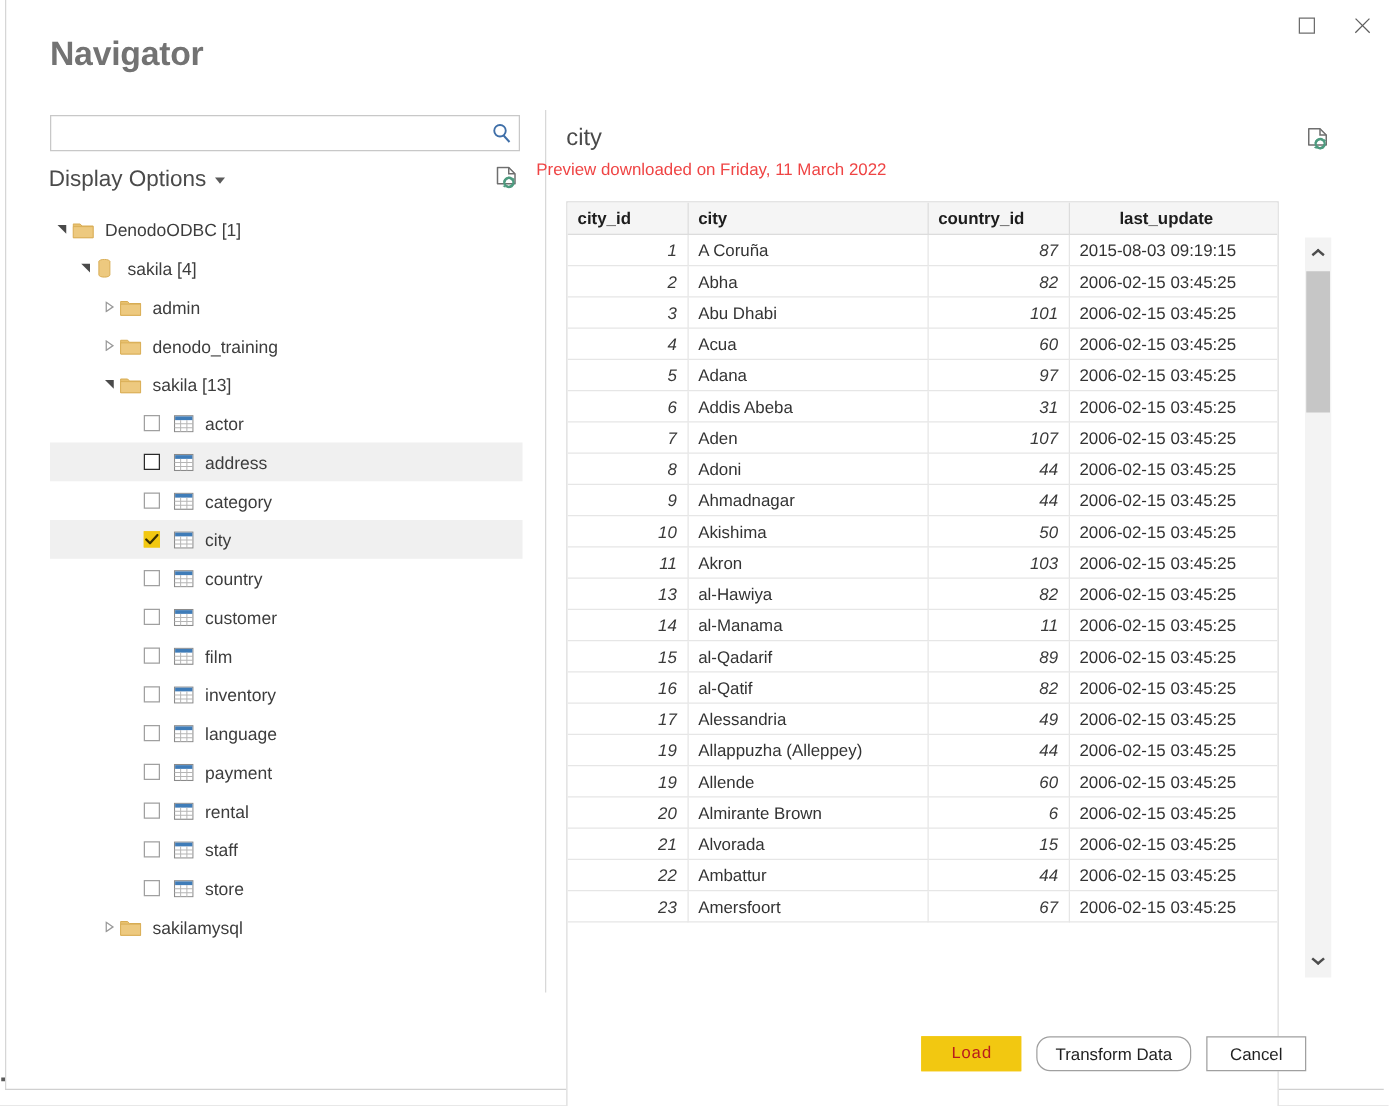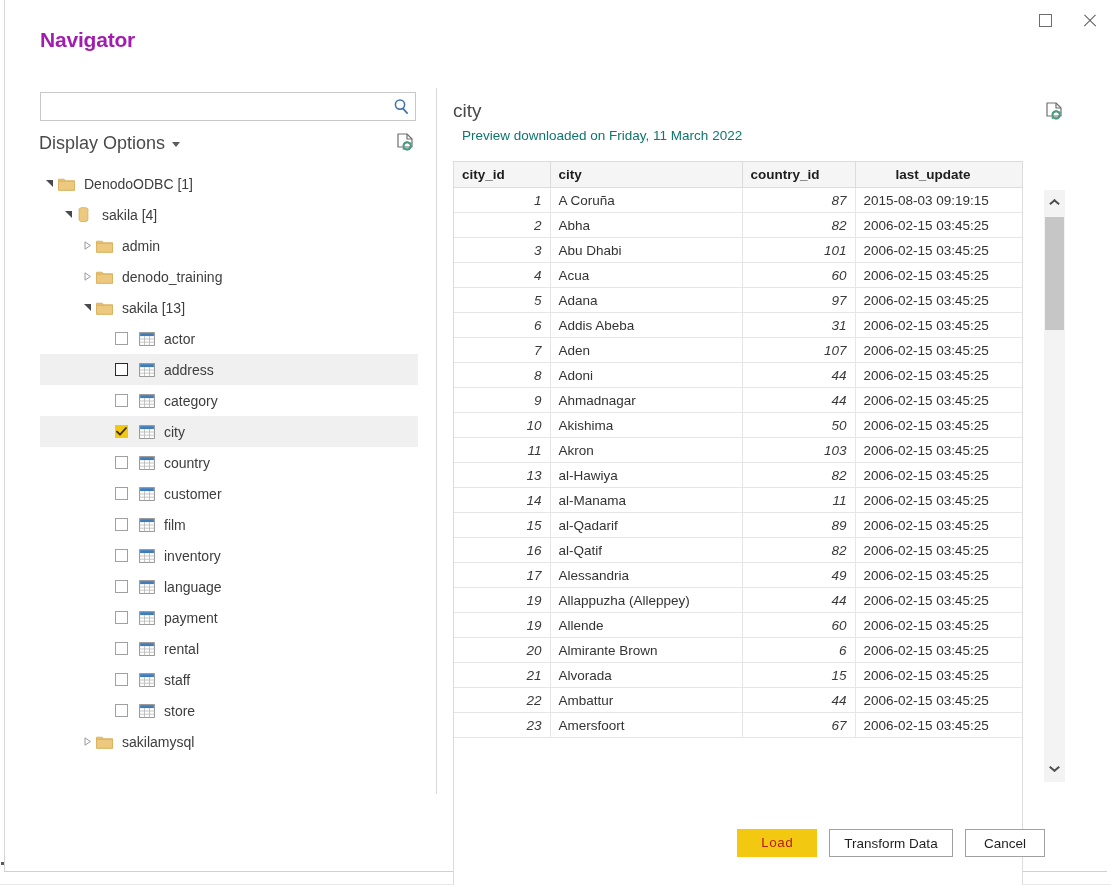--- a/index.html
+++ b/index.html
@@ -49,21 +49,21 @@
   .close-x { position: relative; width: 15px; height: 15px; }
   .close-x::before, .close-x::after {
     content: ""; position: absolute; left: 0; top: 7px;
     width: 16px; height: 1.3px; background: #5e5e5e;
   }
   .close-x::before { transform: rotate(45deg); }
   .close-x::after  { transform: rotate(-45deg); }
 
   .page-title {
     position: absolute; left: 40px; top: 28px;
-    font-size: 21px; font-weight: bold; color: #a21caf;
+    font-size: 27px; font-weight: bold; color: #737373;
     letter-spacing: -0.2px;
   }
 
   
   .search-wrap {
     position: absolute; left: 40px; top: 92px;
     width: 376px; height: 29px;
     border: 1px solid #c8c8c8; background: #fff;
     box-sizing: border-box; display: flex; align-items: center;
   }
@@ -128,22 +128,22 @@
     background: #f2c811; border-color: #f2c811;
   }
   .ico { flex: 0 0 16px; margin-right: 2px; display:flex; align-items:center; }
 
   
   .prev-title {
     position: absolute; left: 453px; top: 100px;
     font-size: 19px; color: #4a4a4a;
   }
   .prev-sub {
-    position: absolute; left: 462px; top: 128px;
-    font-size: 13.5px; color: #0f766e;
+    position: absolute; left: 429px; top: 128px;
+    font-size: 13.5px; color: #ef4444;
   }
 
   
   .tbl-wrap {
     position: absolute; left: 453px; top: 161px;
     width: 570px; height: 772px;
     border: 1px solid #dcdcdc; box-sizing: border-box;
     background: #fff; overflow: hidden;
   }
   table.grid {
@@ -205,21 +205,21 @@
     height: 28px; min-width: 76px; padding: 0 14px;
     font-size: 13.5px; font-family: "Liberation Sans", sans-serif;
     color: #1f1f1f; background: #fff; border: 1px solid #a0a0a0;
     box-sizing: border-box; cursor: default;
     display: flex; align-items: center; justify-content: center;
   }
   .btn.primary {
     background: #f2c811; border-color: #f2c811; color: #b91c1c; font-family: Liberation Mono, monospace;
   }
   .btn.load { min-width: 80px; }
-  .btn.transform { min-width: 124px; }
+  .btn.transform { min-width: 124px; border-radius: 11px; }
   .btn.cancel { min-width: 80px; }
 </style>
 </head>
 <body>
 
 <div id="app">
 
   <div class="frame-left"></div>
   <div class="frame-bottom"></div>
   <div class="frame-bottom2"></div>

